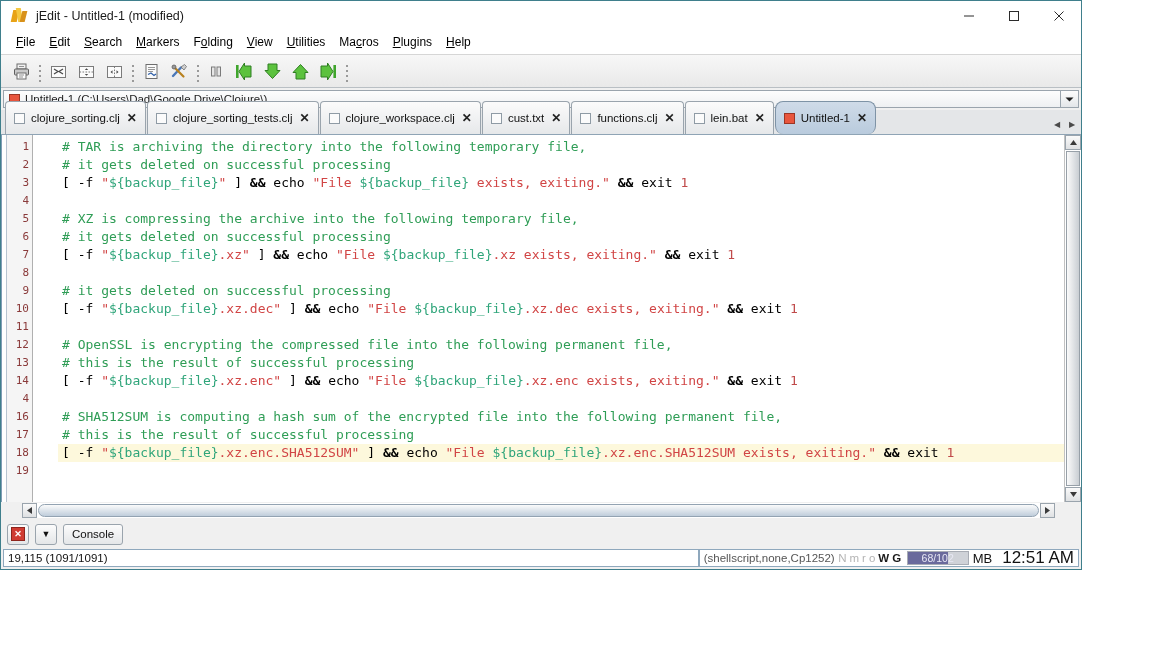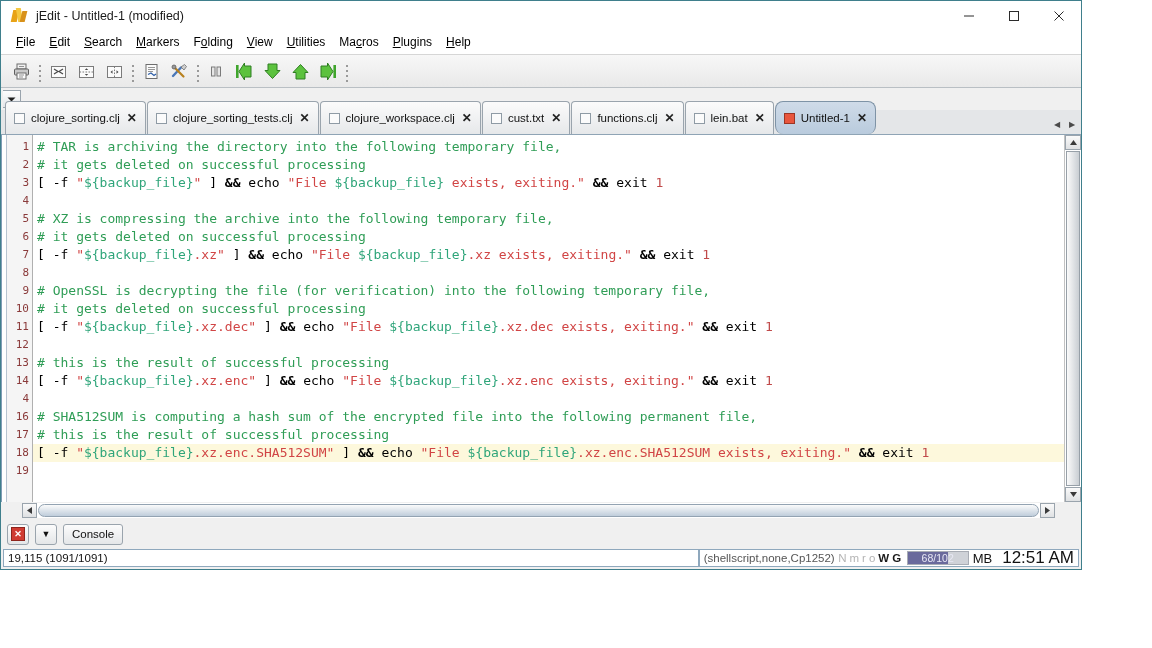--- a/index.html
+++ b/index.html
@@ -60,21 +60,21 @@
   .editwrap{flex:1 1 auto;display:flex;background:#ffffff;overflow:hidden;min-height:0;
             border-left:1px solid #7f9cb5;}
   .gutterpad{width:4px;background:#ffffff;border-right:1px solid #b7c4d0;flex:0 0 auto;}
   .gutter{width:26px;background:#f5f5f5;border-right:1px solid #b0b0b0;flex:0 0 auto;
           font-family:"DejaVu Sans Mono",monospace;font-size:11px;color:#8a3a3a;
           text-align:right;padding-top:3px;box-sizing:border-box;}
   .gutter div{height:18px;line-height:18px;padding-right:3px;}
   .gutter div.cur{color:#8a3a3a;}
   .codearea{flex:1 1 auto;position:relative;overflow:hidden;background:#ffffff;padding-top:3px;}
   .cline{height:18px;line-height:18px;white-space:pre;font-family:"DejaVu Sans Mono",monospace;
-         font-size:13px;padding-left:4px;}
+         font-size:13px;padding-left:4px;margin-left:25px;}
   .cline.hl{background:#fdf8dc;}
   .cm{color:#2f9d56;}
   .st{color:#d14545;}
   .vr{color:#2fa57a;}
   .op{color:#000000;font-weight:bold;}
   .pl{color:#000000;}
   .nm{color:#c04a4a;}
 
   
   .vscroll{width:16px;background:#f0f0f0;border-left:1px solid #c2c2c2;flex:0 0 auto;
@@ -248,20 +248,24 @@
         <rect x="15.4" y="3" width="2.6" height="13" fill="#3fa52c"></rect>
         <path d="M3 4 L3 15 L9.5 15 L9.5 18 L15 9.5 L9.5 1 L9.5 4 Z" fill="#5cc23e" stroke="#2f7f22" stroke-width="1"></path>
       </svg>
     </div>
     <div class="tsep">
         <i></i>
       </div>
   </div>
 
   <div class="pathbar">
+    <div class="pathbox">
+      <div class="dirtybox"></div>
+      <div class="pathtext">Untitled-1 (C:\Users\Dad\Google Drive\Clojure\)</div>
+    </div>
     <div class="pathdrop">
       <svg width="9" height="7" viewBox="0 0 9 7">
           <path d="M0.5 1.5 L4.5 5.5 L8.5 1.5 Z" fill="#1f1f1f"></path>
         </svg>
     </div>
   </div>
 
   <div class="tabbar">
     <div class="tab">
       <span class="sq"></span>
@@ -329,24 +333,24 @@
       </div>
     <div class="codearea" id="codearea">
         <div class="cline"><span class="cm"># TAR is archiving the directory into the following temporary file,</span></div>
         <div class="cline"><span class="cm"># it gets deleted on successful processing</span></div>
         <div class="cline"><span class="pl">[ -f </span><span class="st">"</span><span class="vr">${backup_file}</span><span class="st">"</span><span class="pl"> ] </span><span class="op">&amp;&amp;</span><span class="pl"> echo </span><span class="st">"File </span><span class="vr">${backup_file}</span><span class="st"> exists, exiting."</span><span class="pl"> </span><span class="op">&amp;&amp;</span><span class="pl"> exit </span><span class="nm">1</span></div>
         <div class="cline"><span class="pl"></span></div>
         <div class="cline"><span class="cm"># XZ is compressing the archive into the following temporary file,</span></div>
         <div class="cline"><span class="cm"># it gets deleted on successful processing</span></div>
         <div class="cline"><span class="pl">[ -f </span><span class="st">"</span><span class="vr">${backup_file}</span><span class="st">.xz"</span><span class="pl"> ] </span><span class="op">&amp;&amp;</span><span class="pl"> echo </span><span class="st">"File </span><span class="vr">${backup_file}</span><span class="st">.xz exists, exiting."</span><span class="pl"> </span><span class="op">&amp;&amp;</span><span class="pl"> exit </span><span class="nm">1</span></div>
         <div class="cline"><span class="pl"></span></div>
-        <div class="cline"><span class="cm"># OpenSSL is decrypting the file (for verification) into the following temporary file,</span></div>
         <div class="cline"><span class="cm"># it gets deleted on successful processing</span></div>
         <div class="cline"><span class="pl">[ -f </span><span class="st">"</span><span class="vr">${backup_file}</span><span class="st">.xz.dec"</span><span class="pl"> ] </span><span class="op">&amp;&amp;</span><span class="pl"> echo </span><span class="st">"File </span><span class="vr">${backup_file}</span><span class="st">.xz.dec exists, exiting."</span><span class="pl"> </span><span class="op">&amp;&amp;</span><span class="pl"> exit </span><span class="nm">1</span></div>
         <div class="cline"><span class="pl"></span></div>
+        <div class="cline"><span class="cm"># OpenSSL is encrypting the compressed file into the following permanent file,</span></div>
         <div class="cline"><span class="cm"># this is the result of successful processing</span></div>
         <div class="cline"><span class="pl">[ -f </span><span class="st">"</span><span class="vr">${backup_file}</span><span class="st">.xz.enc"</span><span class="pl"> ] </span><span class="op">&amp;&amp;</span><span class="pl"> echo </span><span class="st">"File </span><span class="vr">${backup_file}</span><span class="st">.xz.enc exists, exiting."</span><span class="pl"> </span><span class="op">&amp;&amp;</span><span class="pl"> exit </span><span class="nm">1</span></div>
         <div class="cline"><span class="pl"></span></div>
         <div class="cline"><span class="cm"># SHA512SUM is computing a hash sum of the encrypted file into the following permanent file,</span></div>
         <div class="cline"><span class="cm"># this is the result of successful processing</span></div>
         <div class="cline hl"><span class="pl">[ -f </span><span class="st">"</span><span class="vr">${backup_file}</span><span class="st">.xz.enc.SHA512SUM"</span><span class="pl"> ] </span><span class="op">&amp;&amp;</span><span class="pl"> echo </span><span class="st">"File </span><span class="vr">${backup_file}</span><span class="st">.xz.enc.SHA512SUM exists, exiting."</span><span class="pl"> </span><span class="op">&amp;&amp;</span><span class="pl"> exit </span><span class="nm">1</span></div>
       </div>
     <div class="vscroll">
       <div class="vsarrow">
         <svg width="7" height="5" viewBox="0 0 7 5">

